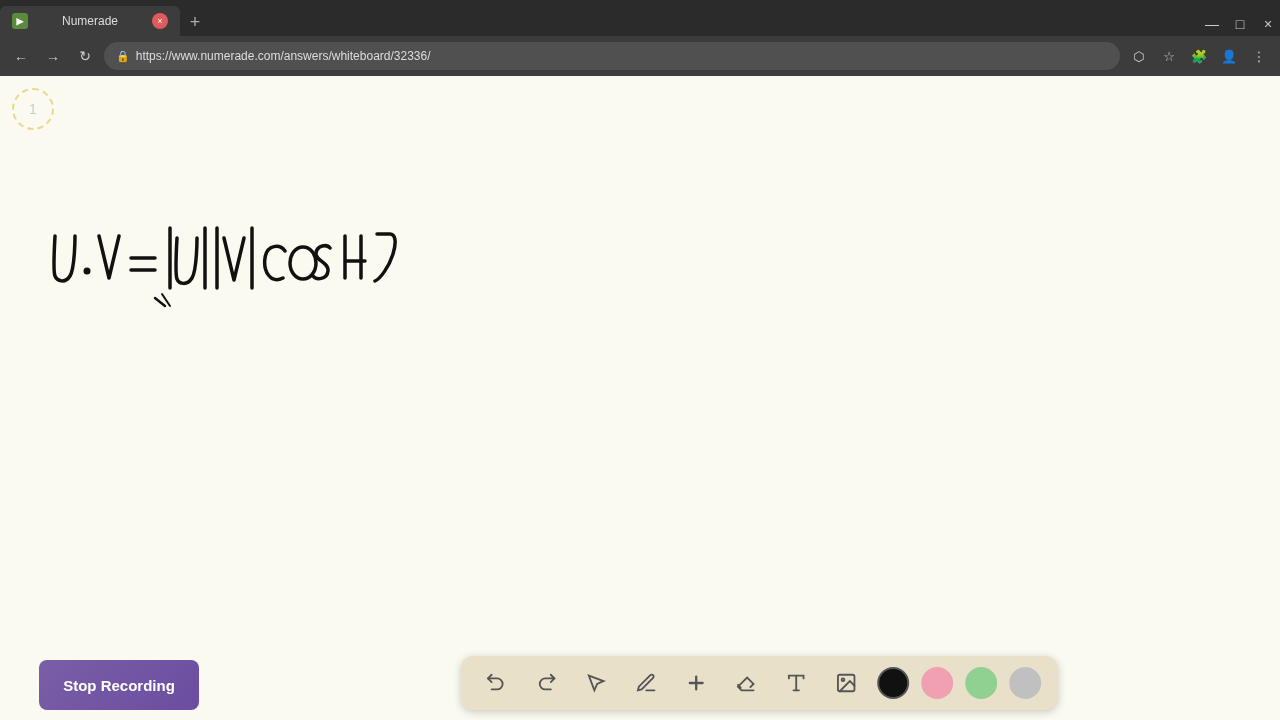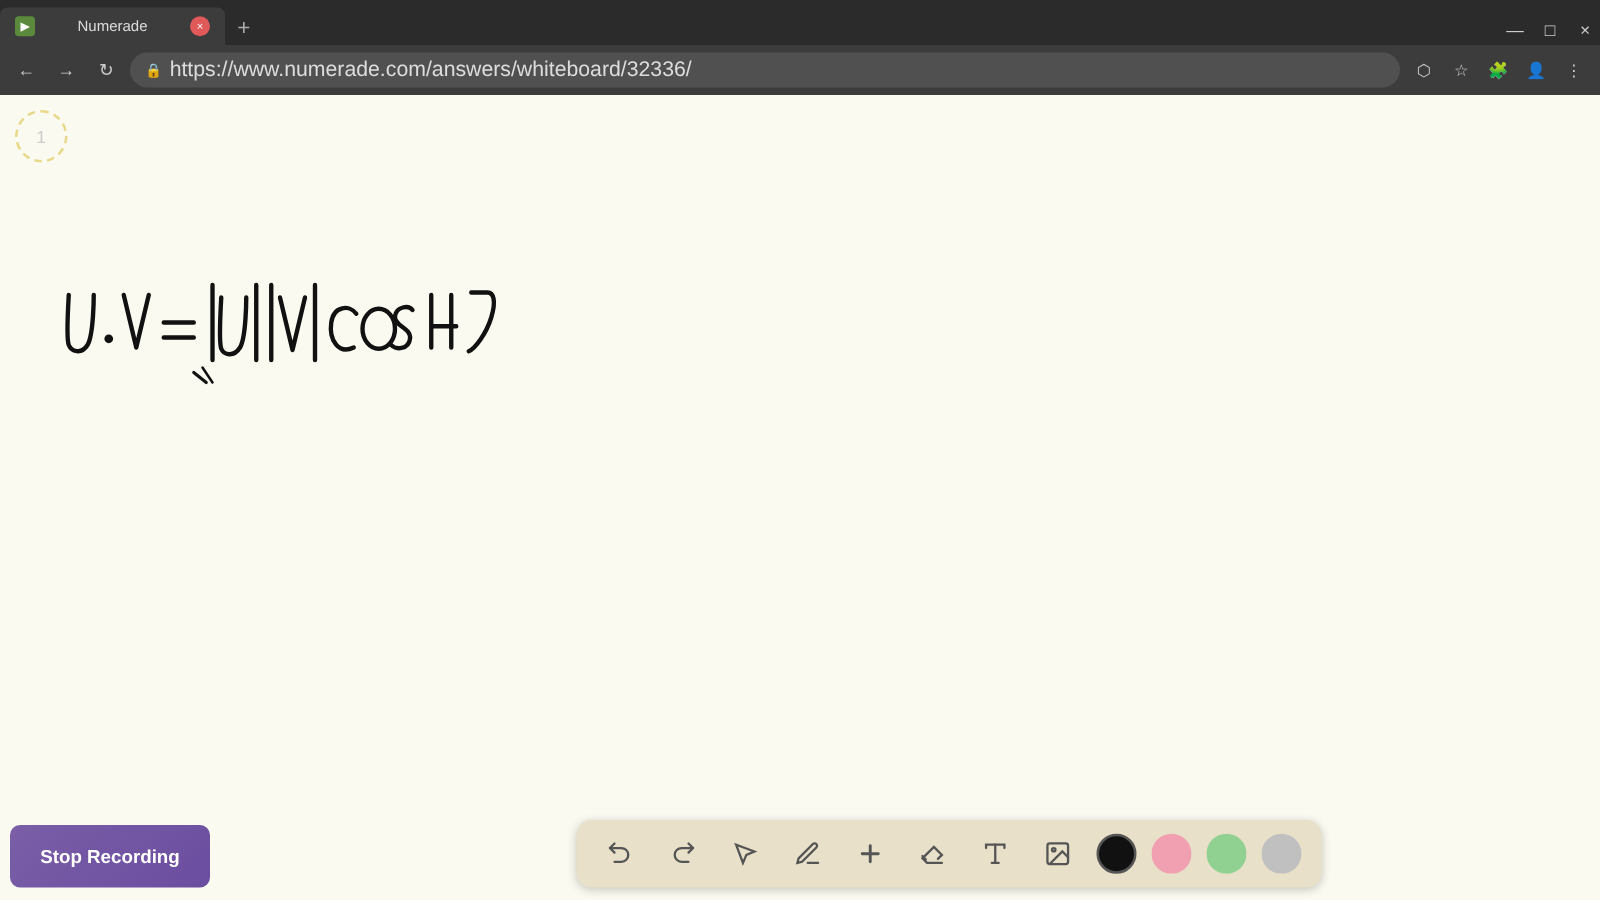--- a/index.html
+++ b/index.html
@@ -121,21 +121,21 @@
     }
 
     .lock-icon {
       color: #aaa;
       font-size: 11px;
     }
 
     .url-text {
       flex: 1;
       color: #ddd;
-      font-size: 17px;
+      font-size: 12px;
     }
 
     .browser-actions {
       display: flex;
       align-items: center;
       gap: 4px;
     }
 
     .action-btn {
       width: 26px;
@@ -232,21 +232,21 @@
     }
 
     .color-swatch.active {
       border-color: #555;
     }
 
     
     .stop-recording-btn {
       position: absolute;
       bottom: 10px;
-      left: 8px;
+      left: 39px;
       background: linear-gradient(135deg, #7b5ea7, #6a4d9f);
       color: white;
       border: none;
       border-radius: 8px;
       padding: 12px 20px;
       font-size: 15px;
       font-weight: 600;
       cursor: pointer;
       width: 160px;
       height: 50px;

